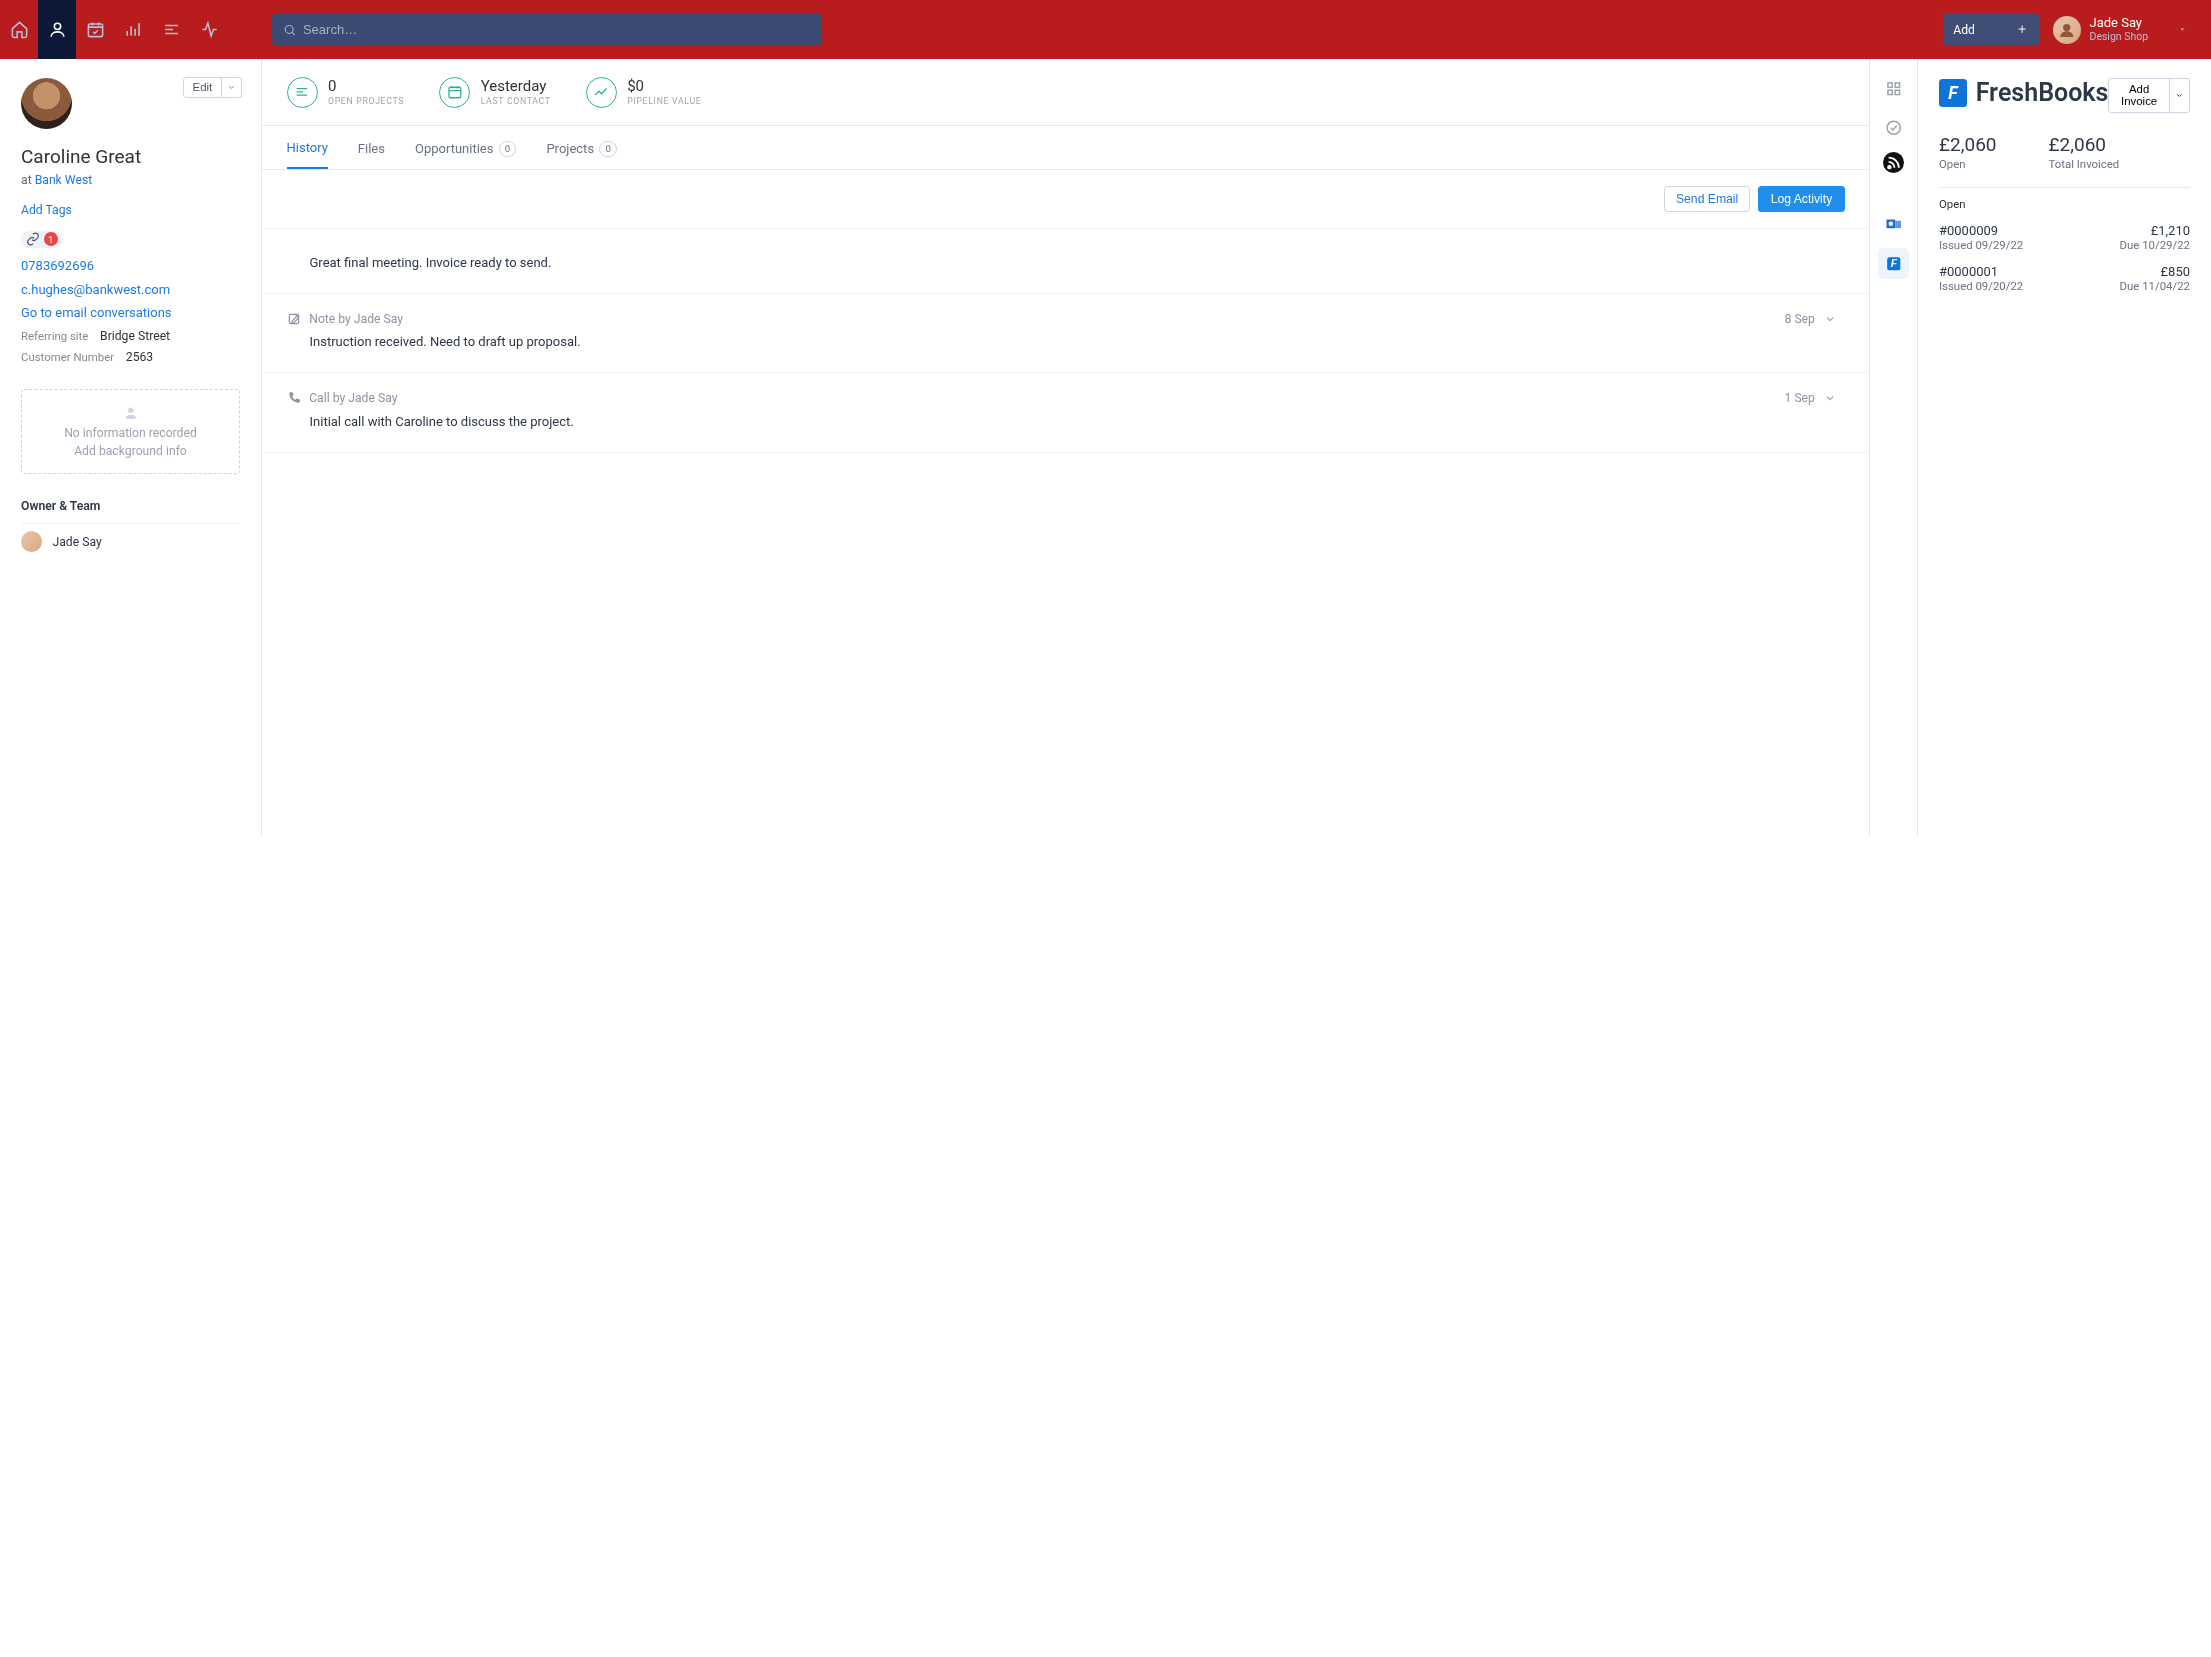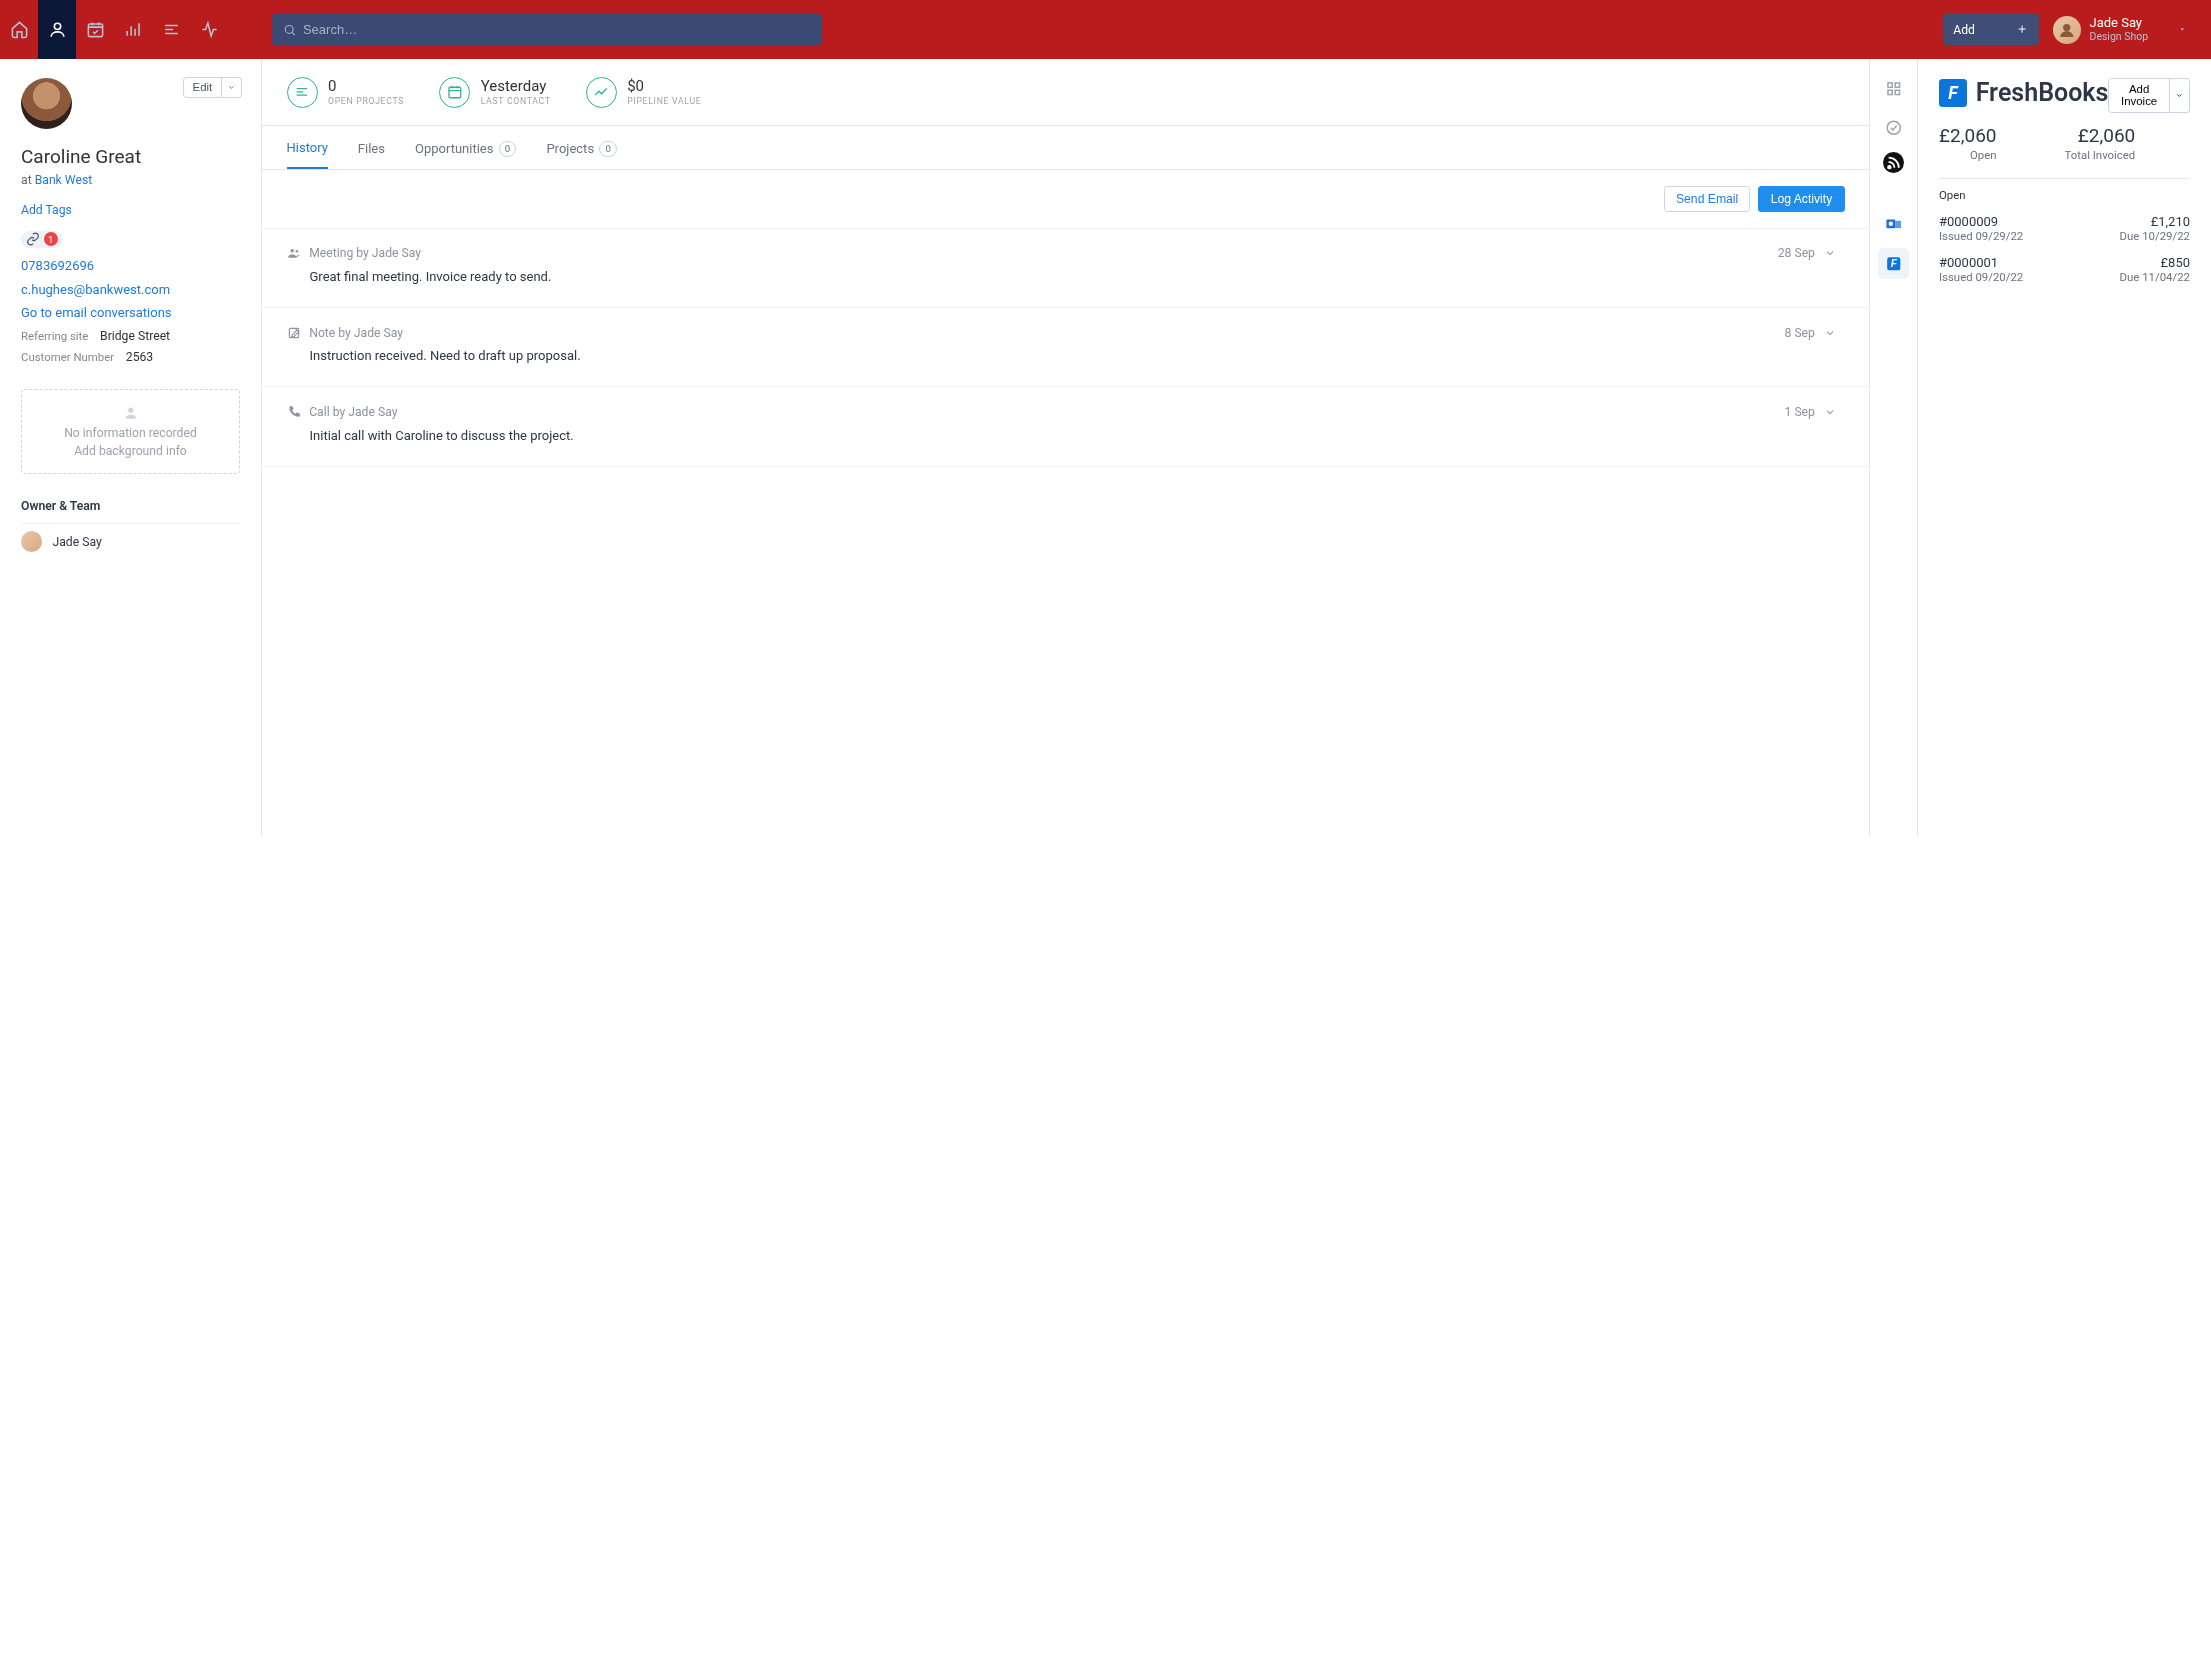--- a/index.html
+++ b/index.html
@@ -91,21 +91,21 @@
 
 
 .fb-logo { display: flex; align-items: center; gap: 8.7px; }
 .fb-mark { width: 28px; height: 28px; background: #0d75d8; border-radius: 3.5px; color: #fff; display: flex; align-items: center; justify-content: center; font-weight: 700; font-size: 17.5px; font-style: italic; }
 .fb-word { font-size: 25px; font-weight: 600; }
 .addinv-group { margin-left: auto; display: flex; }
 .addinv { border: 0.9px solid #cbd5e0; background: #fff; font-size: 11.4px; padding: 4.4px 8.7px; border-radius: 3.5px 0 0 3.5px; cursor: pointer; }
 .addinv-drop { border: 0.9px solid #cbd5e0; border-left: none; background: #fff; padding: 4.4px 5.2px; border-radius: 0 3.5px 3.5px 0; cursor: pointer; display:flex; align-items:center;}
 .addinv-drop svg{width:8.7px;height:8.7px;}
 .fb-header-row { display: flex; align-items: flex-start; }
-.stats-row { display: flex; gap: 68px; margin-top: 11px; text-align: right; }
+.stats-row { display: flex; gap: 52px; margin-top: 20px; }
 .stat .big { font-size: 19px; font-weight: 400; }
 .stat .sub { font-size: 11.4px; color: #6b7280; margin-top: 1.7px; }
 .hr { border-top: 0.9px solid #e5e9f0; margin: 15.7px 0 8.7px 0; }
 .rowlabel { font-size: 11.4px; color: #333; margin-bottom: 8.7px; }
 .invoice-row { display: flex; justify-content: space-between; margin-top: 12.2px; }
 .invoice-row .left .num { font-size: 13px; }
 .invoice-row .left .sub { font-size: 11.4px; color: #6b7280; }
 .invoice-row .right { text-align: right; }
 .invoice-row .right .amt { font-size: 13px; }
 .invoice-row .right .sub { font-size: 11.4px; color: #6b7280; }
@@ -286,33 +286,20 @@
         <span class="pill">0</span>
       </div>
     </div>
 
     <div class="action-row">
       <button class="btn-outline">Send Email</button>
       <button class="btn-primary">Log Activity</button>
     </div>
 
     <div class="activity-item">
-      <div class="activity-head">
-        <svg viewBox="0 0 24 24" fill="currentColor">
-            <circle cx="9" cy="8" r="3"></circle>
-            <circle cx="17" cy="9" r="2.2"></circle>
-            <path d="M2 20c0-3.5 3-5.5 7-5.5s7 2 7 5.5z"></path>
-            <path d="M15 20c0-2 1.2-4.5 5-4.5 .5 0 1 .05 1.5 .15"></path>
-          </svg>
-        <span>Meeting by Jade Say</span>
-        <span class="date">28 Sep</span>
-        <svg class="chev" viewBox="0 0 24 24" fill="none" stroke="currentColor" stroke-width="2">
-            <path d="M6 9l6 6 6-6"></path>
-          </svg>
-      </div>
       <div class="activity-body">Great final meeting. Invoice ready to send.</div>
     </div>
 
     <div class="activity-item">
       <div class="activity-head">
         <svg viewBox="0 0 24 24" fill="none" stroke="currentColor" stroke-width="2">
             <rect x="4" y="4" width="16" height="16" rx="2"></rect>
             <path d="M14 4l6 6M20 10l-8 8-4 1 1-4 8-8"></path>
           </svg>
         <span>Note by Jade Say</span>

